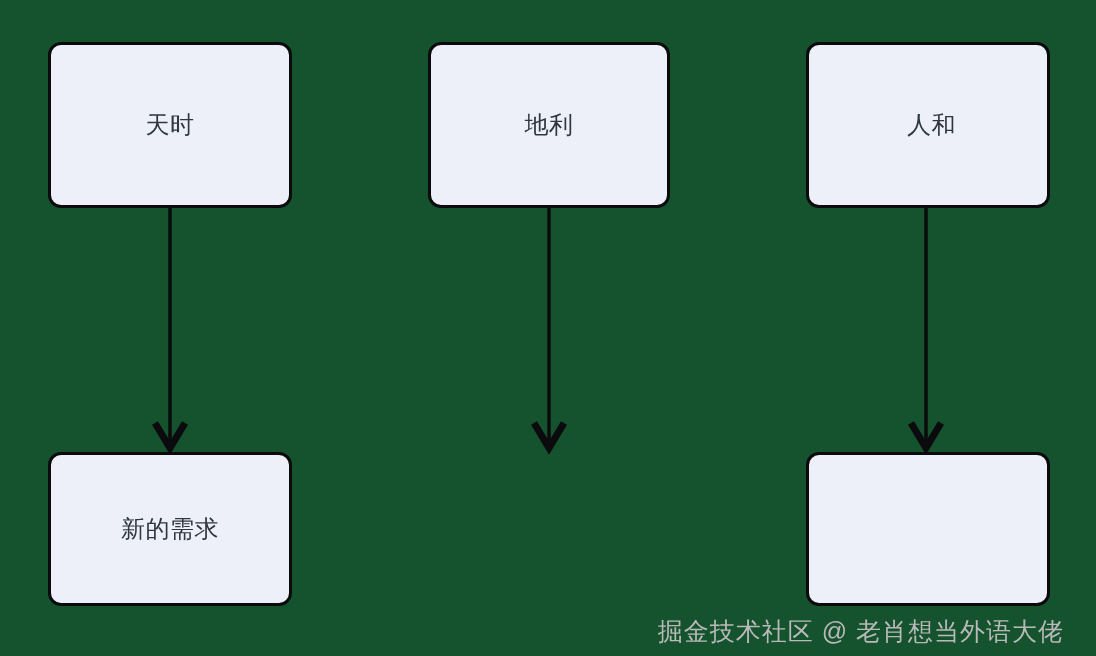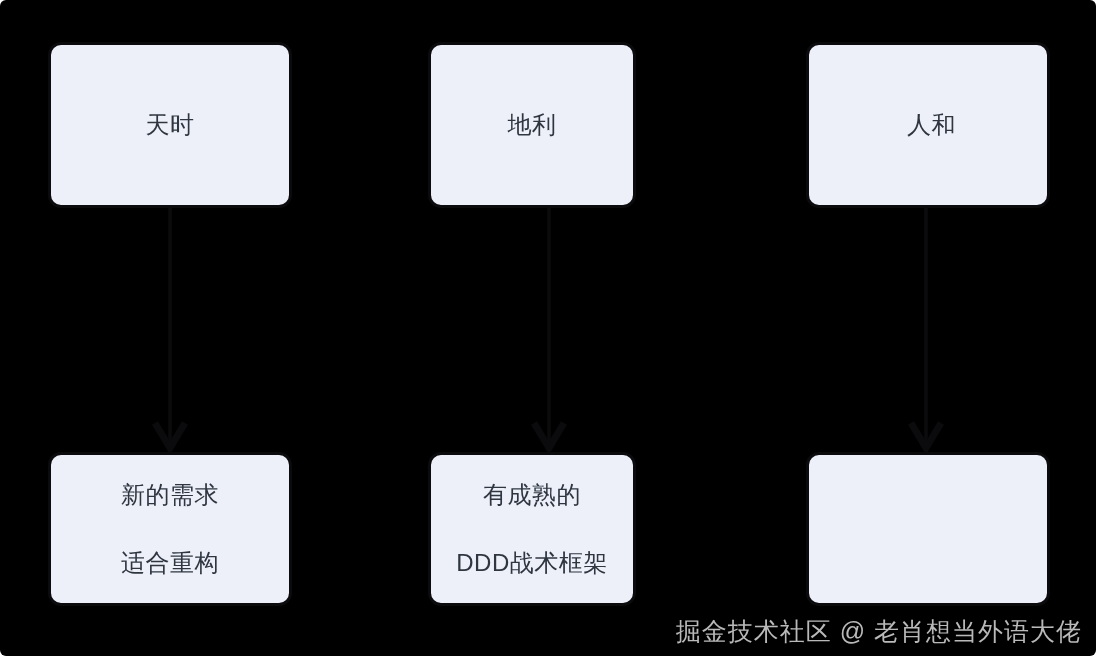--- a/index.html
+++ b/index.html
@@ -7,23 +7,22 @@
     padding: 0;
     background: #ffffff;
   }
   body {
     font-family: "Liberation Sans", "DejaVu Sans", sans-serif;
   }
   #canvas {
     position: relative;
     width: 1096px;
     height: 656px;
-    background: #000000;
+    background: #14532d;
     overflow: hidden;
-    border-radius: 6px;
   }
   .node {
     position: absolute;
     box-sizing: border-box;
     background: #edf0f9;
     border: 3px solid #0b0b0d;
     border-radius: 13px;
     display: flex;
     align-items: center;
     justify-content: center;
@@ -34,21 +33,21 @@
     line-height: 1.42;
     letter-spacing: 0.5px;
     user-select: none;
   }
   .node .line {
     display: block;
     white-space: nowrap;
   }
   
   .col-1 { left: 48px;  width: 244px; }
-  .col-2 { left: 428px; width: 208px; }
+  .col-2 { left: 428px; width: 242px; }
   .col-3 { left: 806px; width: 244px; padding-left: 7px; }
 
   .row-top    { top: 42px;  height: 166px; }
   .row-bottom { top: 452px; height: 154px; gap: 33px; }
 
   .connector {
     position: absolute;
     overflow: visible;
     pointer-events: none;
   }
@@ -60,21 +59,21 @@
   .connector line {
     stroke-width: 3.5;
   }
   .connector polyline {
     stroke-width: 7;
     stroke-linecap: butt;
     stroke-linejoin: miter;
   }
   .watermark {
     position: absolute;
-    right: 14px;
+    right: 32px;
     bottom: 8px;
     font-size: 25px;
     color: #b9b9b9;
     letter-spacing: 1px;
     white-space: nowrap;
     user-select: none;
   }
 </style>
 </head>
 <body>
@@ -85,36 +84,31 @@
     <span class="line">天时</span>
   </div>
 
   <svg class="connector" style="left:150px; top:208px; width:40px; height:246px;" viewBox="0 0 40 246">
     <line x1="20" y1="0" x2="20" y2="240"></line>
     <polyline points="5,215 20,240 35,215"></polyline>
   </svg>
 
   <div class="node col-1 row-bottom">
     <span class="line">新的需求</span>
-    <span class="line">适合重构</span>
   </div>
 
   <div class="node col-2 row-top">
     <span class="line">地利</span>
   </div>
 
   <svg class="connector" style="left:529px; top:208px; width:40px; height:246px;" viewBox="0 0 40 246">
     <line x1="20" y1="0" x2="20" y2="240"></line>
     <polyline points="5,215 20,240 35,215"></polyline>
   </svg>
 
-  <div class="node col-2 row-bottom">
-    <span class="line">有成熟的</span>
-    <span class="line">DDD战术框架</span>
-  </div>
 
   <div class="node col-3 row-top">
     <span class="line">人和</span>
   </div>
 
   <svg class="connector" style="left:906px; top:208px; width:40px; height:246px;" viewBox="0 0 40 246">
     <line x1="20" y1="0" x2="20" y2="240"></line>
     <polyline points="5,215 20,240 35,215"></polyline>
   </svg>
 

